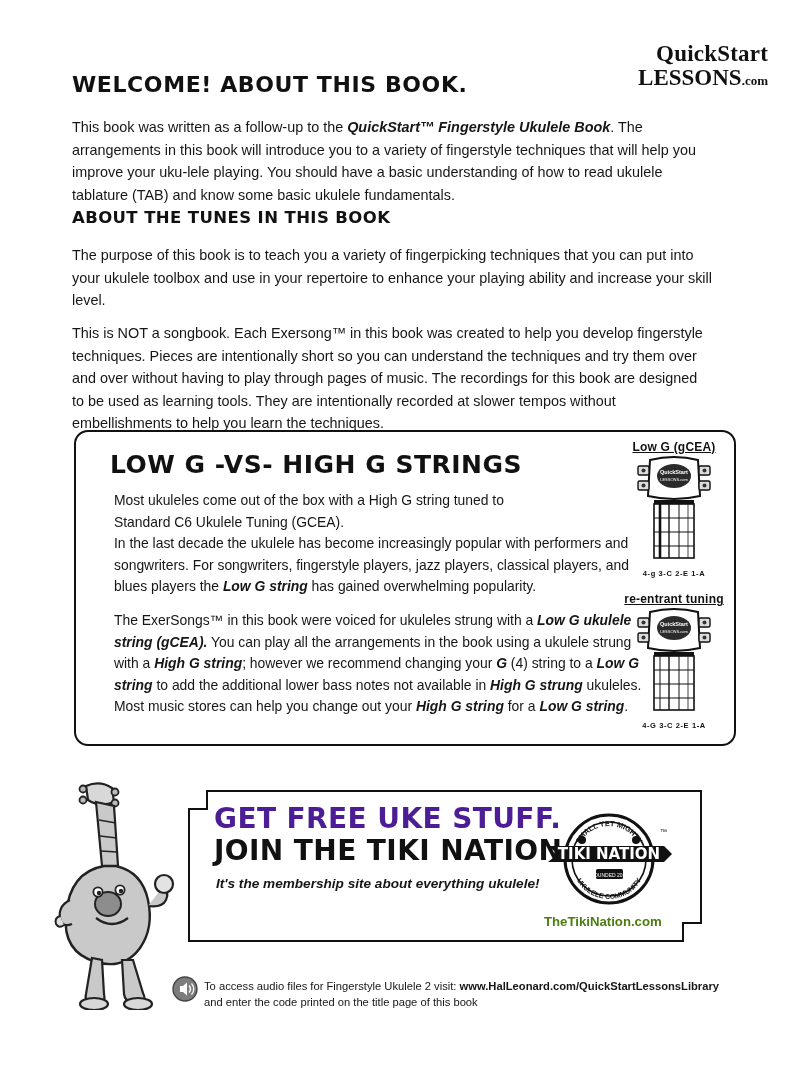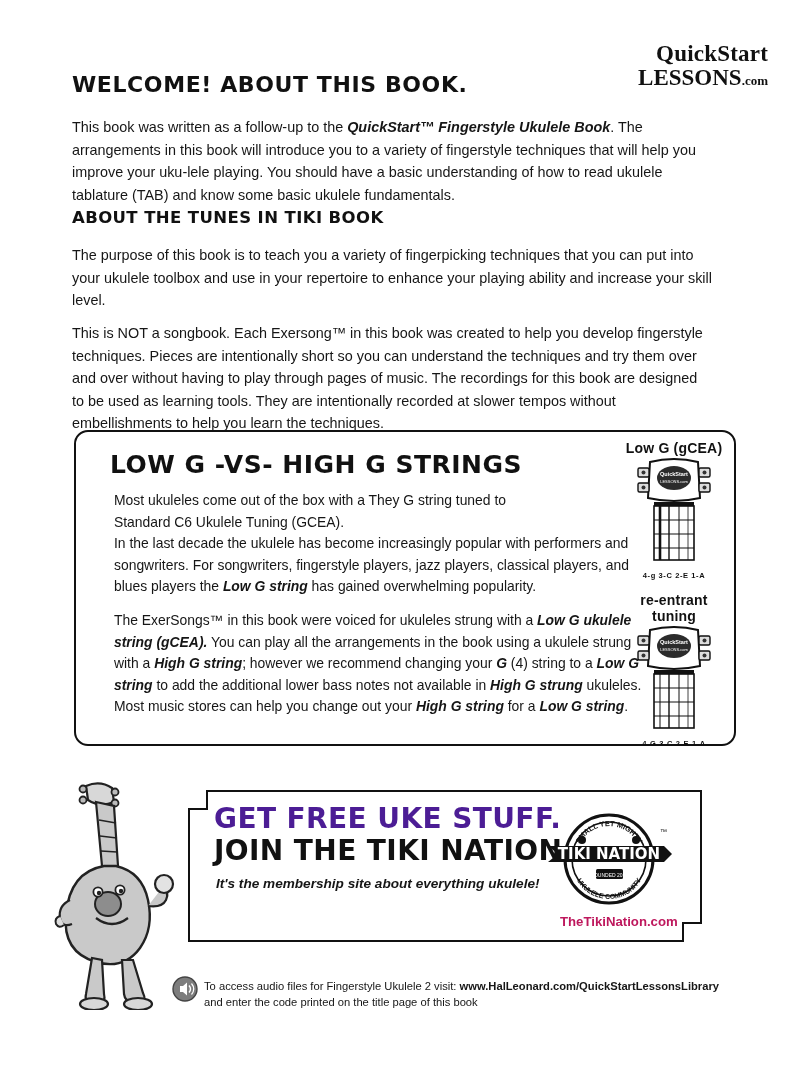--- a/index.html
+++ b/index.html
@@ -97,25 +97,26 @@
 
   
   .diagram {
     position: absolute;
     width: 104px;
   }
   #diag1 { left: 546px; top: 8px; }
   #diag2 { left: 546px; top: 160px; }
   .diag-label {
     text-align: center;
-    font-size: 14px;
+    font-size: 12px;
     font-weight: bold;
     color: #111;
     margin-bottom: 2px;
     letter-spacing: .2px;
+    text-decoration: underline;
   }
   .uke-svg { display: block; margin: 0 auto; }
   .diag-foot {
     text-align: center;
     font-size: 7.5px;
     font-weight: bold;
     color: #111;
     letter-spacing: .6px;
     margin-top: 1px;
   }
@@ -152,22 +153,22 @@
   }
   .tiki-sub {
     position: absolute; left: 26px; top: 84px;
     font-size: 13.6px; font-style: italic; font-weight: bold; color: #161616;
   }
   .tiki-sub2 {
     position: absolute; left: 20px; top: 108px;
     font-size: 13.6px; color: #161616;
   }
   .tiki-url {
-    position: absolute; left: 370px; top: 122px;
-    font-size: 13.2px; font-weight: bold; color: #be185d;
+    position: absolute; left: 354px; top: 122px;
+    font-size: 13.2px; font-weight: bold; color: #4d7c0f;
   }
 
   
   .seal { position: absolute; left: 356px; top: 14px; width: 126px; height: 106px; }
 
   
   .mascot { position: absolute; left: 52px; top: 780px; width: 140px; height: 230px; }
 
   
   .footer-note {
@@ -185,35 +186,35 @@
 <body>
 
 <div class="page">
 
   <div class="logo">
     <div class="l1"><span>QuickStart</span></div>
     <div class="l2"><span>LESSONS</span><span class="dom">.com</span></div>
   </div>
 
   <div class="h-main">WELCOME!  ABOUT THIS BOOK.</div>
-  <div class="h-sub">ABOUT THE TUNES IN TIKI BOOK</div>
+  <div class="h-sub">ABOUT THE TUNES IN THIS BOOK</div>
 
   <div class="para" id="p2">The purpose of this book is to teach you a variety of fingerpicking techniques that you can put into your ukulele toolbox and use in your repertoire to enhance your playing ability and increase your skill level.</div>
 
   <div class="para" id="p1">
     <span>This book was written as a follow-up to the </span><i class="bi">QuickStart™ Fingerstyle Ukulele Book</i><span>. The arrangements in this book will  introduce you to a variety of fingerstyle techniques that will help you improve your uku-lele playing. You should have a basic understanding of how to read ukulele tablature (TAB) and know some basic ukulele fundamentals.</span>
   </div>
 
   <div class="para" id="p3">This is NOT a songbook. Each Exersong™ in this book was created to help you develop fingerstyle techniques.  Pieces are intentionally short so you can understand the techniques and try them over and over without having to play through pages of music. The recordings for this book are designed to be used as learning tools. They are intentionally recorded at slower tempos without embellishments to help you learn the techniques.</div>
 
   <div class="gbox">
     <div class="gbox-title">LOW G -VS- HIGH G STRINGS</div>
 
     <div class="gbox-p" id="gp1">
-      <span>Most ukuleles come out of the box with a They G string tuned to</span><br>
+      <span>Most ukuleles come out of the box with a High G string tuned to</span><br>
       <span>Standard C6 Ukulele Tuning (GCEA).</span><br>
       <span>In the last decade the ukulele has become increasingly popular with performers and songwriters.  For songwriters, fingerstyle players, jazz players, classical players, and blues players the </span><i class="bi">Low G string</i><span> has gained overwhelming popularity.</span>
     </div>
 
     <div class="gbox-p" id="gp2">
       <span>The ExerSongs™ in this book were voiced for ukuleles strung with a  </span><i class="bi">Low G ukulele string  (gCEA).</i><span>  You can play all the arrangements in the book using a ukulele strung with a </span><i class="bi">High G string</i><span>; however we recommend changing your </span><i class="bi">G</i><span> (4) string to a  </span><i class="bi">Low G string</i><span>  to add the additional lower bass notes not available in </span><i class="bi">High G strung</i><span> ukuleles. Most music stores can help you change out your </span><i class="bi">High G string</i><span> for a </span><i class="bi">Low G string</i><span>.</span>
     </div>
 
     <div class="diagram" id="diag1">
       <div class="diag-label">Low G (gCEA)</div>

